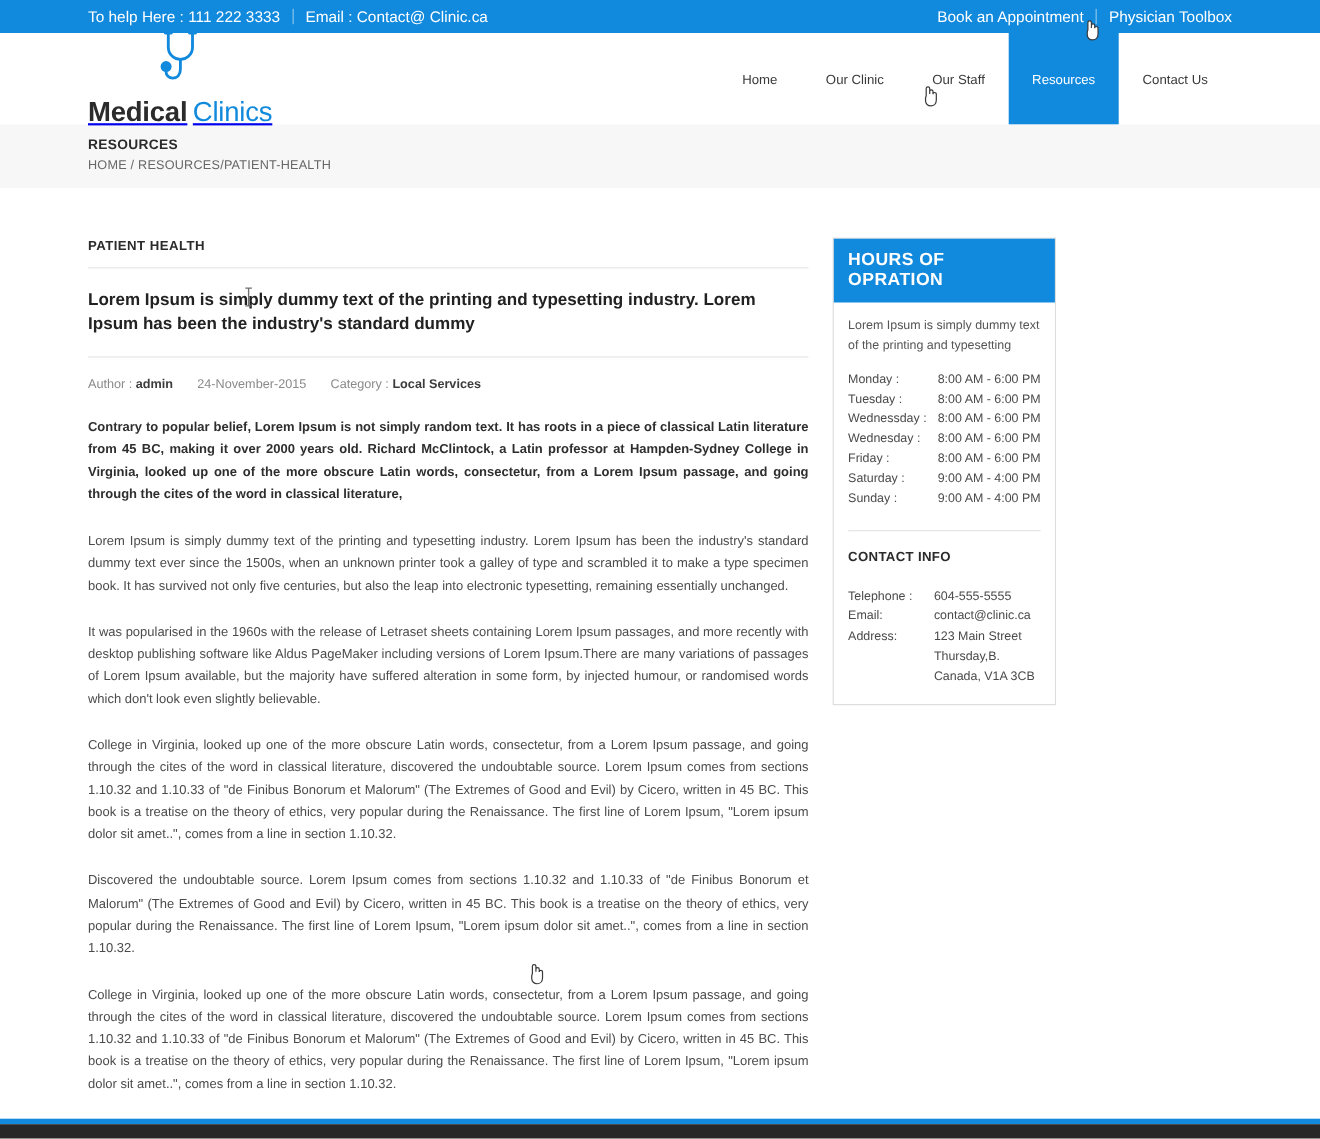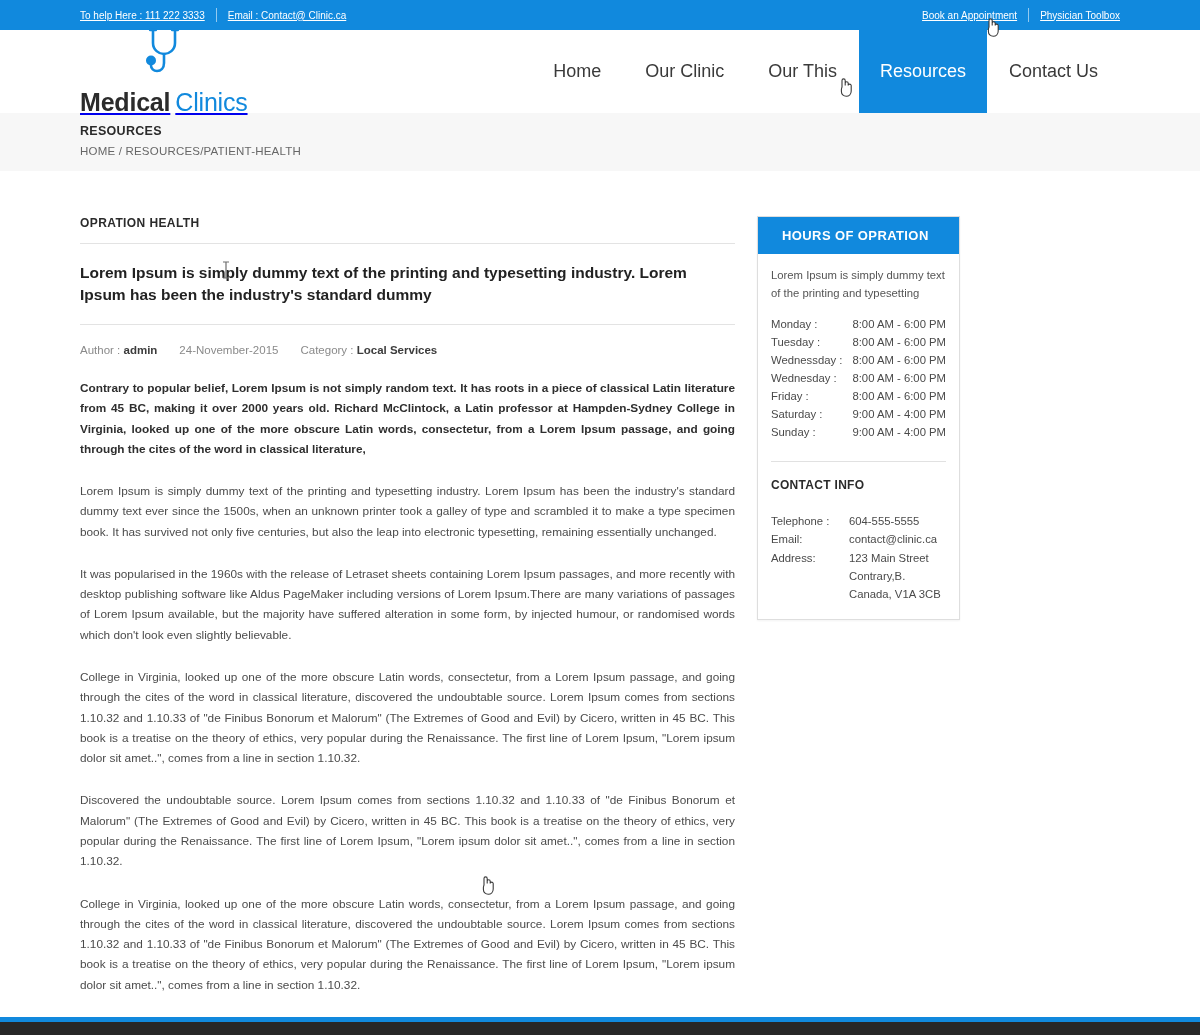--- a/index.html
+++ b/index.html
@@ -14,22 +14,21 @@
   .page { position: relative; width: 1200px; height: 1035px; overflow: hidden; }
 
   
   .topbar {
     height: 30px; background: #1189dd; color: #ffffff;
     display: flex; align-items: center;
   }
   .topbar-inner {
     width: 1040px; margin: 0 auto; display: flex;
     align-items: center; justify-content: space-between;
-    font-size: 10px;
-    text-decoration: underline;
+    font-size: 14px;
   }
   .topbar-left, .topbar-right { display: flex; align-items: center; }
   .topbar a, .topbar span.tb-txt {
     color: #ffffff; text-decoration: none; white-space: nowrap;
   }
   .tb-sep {
     display: inline-block; width: 1px; height: 14px;
     background: rgba(255,255,255,.55); margin: 0 11px;
   }
 
@@ -44,21 +43,21 @@
   }
   .brand { display: flex; align-items: center; gap: 13px; flex-direction: column; }
   .brand-logo { width: 40px; height: 48px; display: block; }
   .brand-text { font-size: 25px; letter-spacing: -.2px; }
   .brand-bold { font-weight: bold; color: #2b2b2b; }
   .brand-light { font-weight: normal; color: #1189dd; margin-left: 5px; }
 
   .nav { display: flex; align-items: stretch; height: 83px; }
   .nav-item {
     display: flex; align-items: center; justify-content: center;
-    padding: 0 22px; font-size: 18px; color: #3a3a3a;
+    padding: 0 22px; font-size: 12px; color: #3a3a3a;
     text-decoration: none; height: 83px; white-space: nowrap;
   }
   .nav-item.active {
     background: #1189dd; color: #ffffff;
     height: 83px; padding: 0 21px;
   }
 
   
   .crumbband { background: #f7f7f7; height: 58px; width: 100%; }
   .crumb-inner { width: 1040px; margin: 0 auto; padding-top: 11px; }
@@ -95,22 +94,22 @@
     text-align: justify; margin: 0 0 22px 0;
   }
 
   
   .sidebar { width: 203px; }
   .card {
     border: 1px solid #dedede; background: #ffffff;
     box-shadow: 0 1px 2px rgba(0,0,0,.05);
   }
   .card-head {
-    background: #1189dd; color: #ffffff; font-size: 13px;
-    font-weight: bold; letter-spacing: .4px; padding: 11px 24px;
+    background: #1189dd; color: #ffffff; font-size: 16px;
+    font-weight: bold; letter-spacing: .4px; padding: 11px 13px;
   }
   .card-body { padding: 13px 13px 16px 13px; }
   .card-note { font-size: 11.3px; color: #555555; line-height: 1.55; margin-bottom: 13px; }
   .hours-row {
     display: flex; justify-content: space-between;
     font-size: 11.3px; color: #4a4a4a; padding: 3px 0;
   }
   .hours-day { white-space: nowrap; }
   .hours-time { white-space: nowrap; }
   .card-div { border-top: 1px solid #e1e1e1; margin: 20px 0 16px 0; }
@@ -160,38 +159,38 @@
           <path d="M28.2 3 L33.8 3" fill="none" stroke="#1189dd" stroke-width="2.6" stroke-linecap="round"></path>
           <path d="M20 27 L20 36 C20 41 17 44 13 44 C9.5 44 7 41.5 7 38.5" fill="none" stroke="#1189dd" stroke-width="2.6" stroke-linecap="round"></path>
           <circle cx="7" cy="33.5" r="5" fill="#1189dd"></circle>
         </svg>
         <span class="brand-text"><span class="brand-bold">Medical</span><span class="brand-light">Clinics</span></span>
       </a>
 
       <nav class="nav">
         <a href="#" class="nav-item">Home</a>
         <a href="#" class="nav-item">Our Clinic</a>
-        <a href="#" class="nav-item">Our This</a>
+        <a href="#" class="nav-item">Our Staff</a>
         <a href="#" class="nav-item active">Resources</a>
         <a href="#" class="nav-item">Contact Us</a>
       </nav>
     </div>
   </div>
 
   <div class="crumbband">
     <div class="crumb-inner">
       <div class="crumb-title">RESOURCES</div>
       <div class="crumb-path">HOME / RESOURCES/PATIENT-HEALTH</div>
     </div>
   </div>
 
   <div class="main-wrap">
 
     <div class="article">
-      <div class="kicker">OPRATION HEALTH</div>
+      <div class="kicker">PATIENT HEALTH</div>
       <h1 class="art-title">Lorem Ipsum is simply dummy text of the printing and typesetting industry. Lorem Ipsum has been the industry's standard dummy</h1>
 
       <div class="meta">
         <span><span>Author :</span> <b>admin</b></span>
         <span>24-November-2015</span>
         <span><span>Category :</span> <b>Local Services</b></span>
       </div>
 
       <p class="lead">Contrary to popular belief, Lorem Ipsum is not simply random text. It has roots in a piece of classical Latin literature from 45 BC, making it over 2000 years old. Richard McClintock, a Latin professor at Hampden-Sydney College in Virginia, looked up one of the more obscure Latin words, consectetur, from a Lorem Ipsum passage, and going through the cites of the word in classical literature,</p>
       <p class="para">Lorem Ipsum is simply dummy text of the printing and typesetting industry. Lorem Ipsum has been the industry's standard dummy text ever since the 1500s, when an unknown printer took a galley of type and scrambled it to make a type specimen book. It has survived not only five centuries, but also the leap into electronic typesetting, remaining essentially unchanged.</p>
@@ -244,21 +243,21 @@
             <span class="ci-value">604-555-5555</span>
           </div>
           <div class="ci-row">
             <span class="ci-label">Email:</span>
             <span class="ci-value">contact@clinic.ca</span>
           </div>
           <div class="ci-row">
             <span class="ci-label">Address:</span>
             <span class="ci-value">123 Main Street</span>
           </div>
-          <div class="ci-cont">Contrary,B.</div>
+          <div class="ci-cont">Thursday,B.</div>
           <div class="ci-cont">Canada, V1A 3CB</div>
         </div>
       </div>
     </aside>
   </div>
 
   <div class="footer-accent"></div>
   <div class="footer">
     
 

